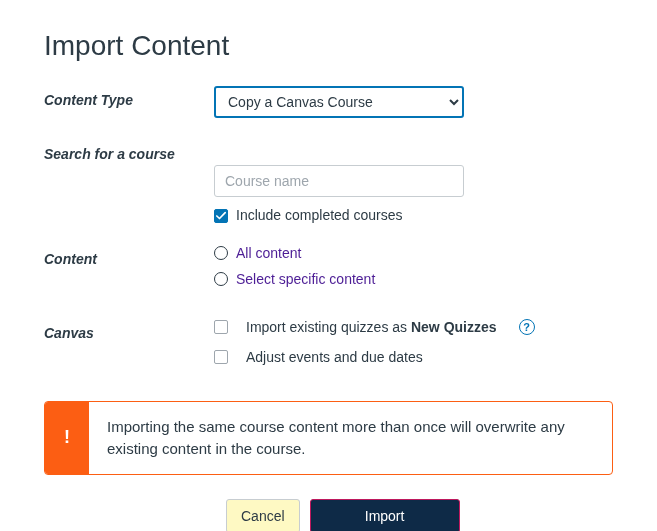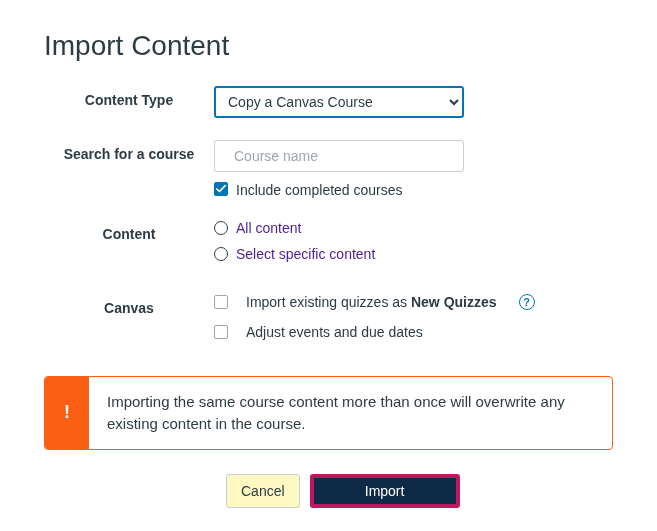--- a/index.html
+++ b/index.html
@@ -21,53 +21,55 @@
       color: #2d3b45;
       margin-bottom: 24px;
     }
     .form-row {
       display: flex;
       align-items: flex-start;
       margin-bottom: 22px;
     }
     .form-label-col {
       width: 170px;
-      text-align: center;
+      text-align: left;
       padding-top: 6px;
       font-weight: 700;
       color: #2d3b45;
+      font-style: italic;
     }
     .form-control-col {
       flex: 1;
     }
     select.content-type {
       width: 250px;
       height: 32px;
       border: 2px solid #0374b5;
       border-radius: 3px;
       padding: 3px 8px;
       font-size: 14px;
       color: #2d3b45;
       background: #fff;
     }
     input.search-input {
       width: 250px;
       height: 32px;
       border: 1px solid #c7cdd1;
       border-radius: 3px;
-      padding: 4px 19px;
-      font-size: 14px;
-      color: #2d3b45;
+      padding: 4px 10px;
+      font-size: 14px;
+      color: #2d3b45;
+      margin-top: 25px;
     }
     input.search-input::placeholder {
       color: #9ea6ad;
     }
     .checkline {
       display: flex;
-      align-items: flex-start;
+      align-items: flex-end;
       gap: 8px;
       margin-top: 10px;
       font-size: 14px;
       color: #2d3b45;
     }
     .checkbox-box {
       width: 14px;
       height: 14px;
       border: 1px solid #9ea6ad;
       border-radius: 2px;
@@ -164,21 +166,21 @@
       align-items: center;
       justify-content: center;
     }
     .btn-cancel {
       background: #fef9c3;
       border: 1px solid #c7cdd1;
       color: #2d3b45;
     }
     .btn-primary {
       background: #0e2a47;
-      border: 4px solid #be185d;
+      border: 1px solid #be185d;
       color: #fff;
       min-width: 150px;
     }
   </style>
 </head>
 <body>
 
 <h1 class="page-title">Import Content</h1>
 
 <div class="form-row">

